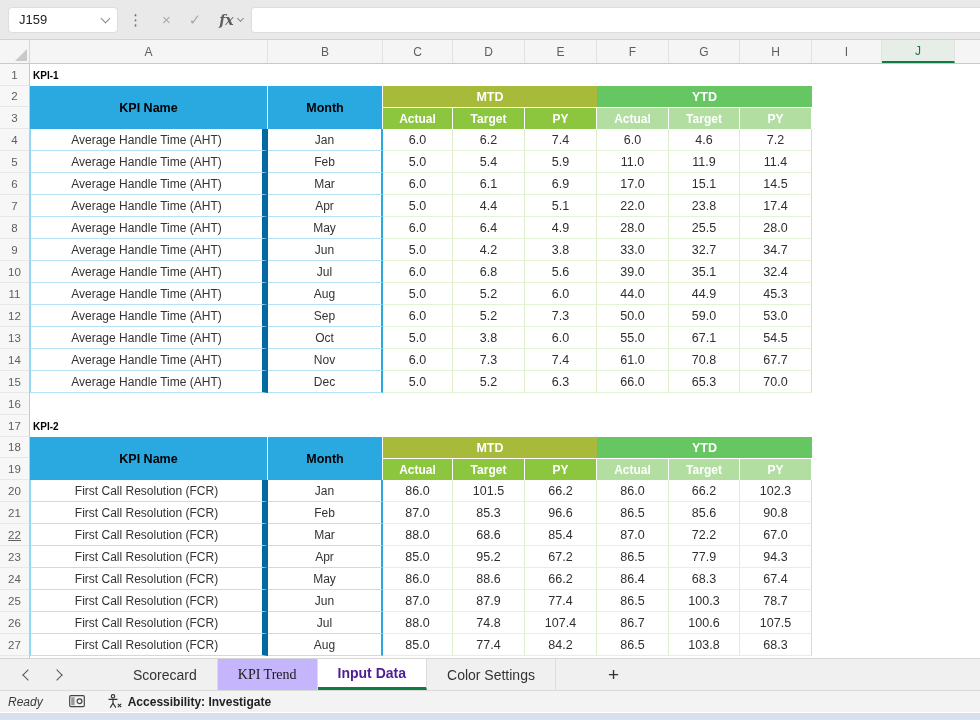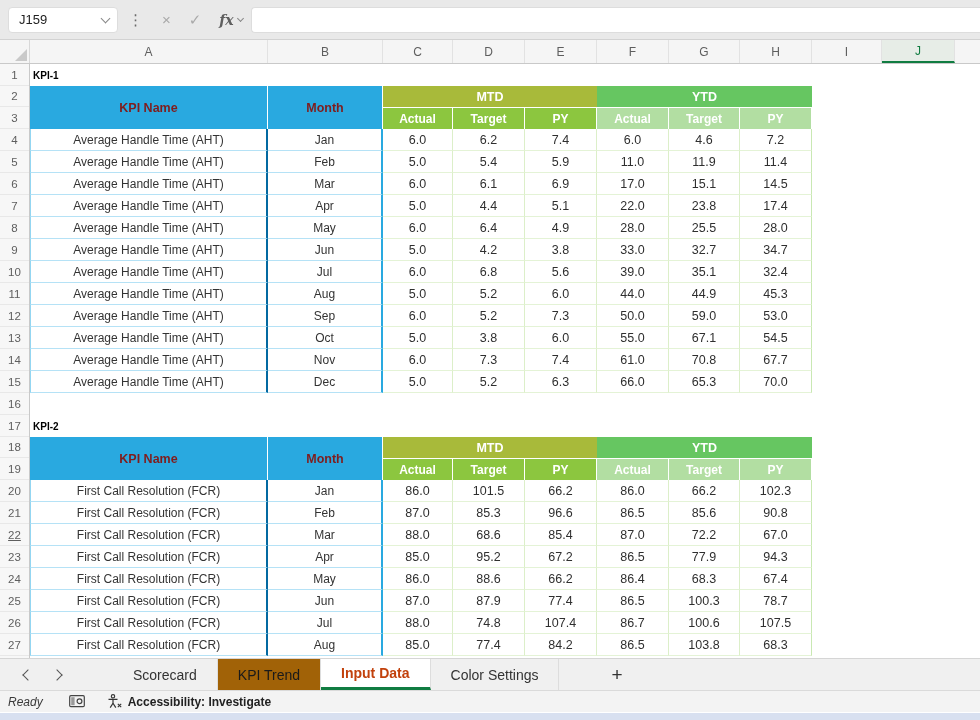--- a/index.html
+++ b/index.html
@@ -43,33 +43,33 @@
                  display:flex; flex-direction:column; }
   .row-h { display:flex; align-items:center; justify-content:center;
            font-size:11.5px; color:#5E5E5E; border-bottom:1px solid #E8E8E8; }
   .cells { position:relative; flex:1; background:#fff; }
 
   .sheet-title { position:absolute; left:0; height:22px; display:flex;
                  align-items:center; padding-left:3px; font-size:10px;
                  font-weight:bold; color:#000; }
   .tbl { position:absolute; left:0; width:782px; }
   .thead { display:flex; height:43px; }
-  .th { display:flex; align-items:center; justify-content:center; color:#7f1d1d;
+  .th { display:flex; align-items:center; justify-content:center; color:#000000;
         font-weight:bold; font-size:12.5px; border-right:1px solid #fff; height:43px; }
   .grp { display:flex; flex-direction:column; }
   .band { height:21px; display:flex; align-items:center; justify-content:center;
           color:#fff; font-weight:bold; font-size:12.5px; }
   .subrow { display:flex; height:22px; }
   .sub { display:flex; align-items:center; justify-content:center; color:#fff;
          font-weight:bold; font-size:12px; border-right:1px solid #fff;
          border-top:1px solid #fff; }
   .drow { display:flex; height:22px; }
   .c { display:flex; align-items:center; justify-content:center;
        font-size:12px; color:#333; background:#fff; }
-  .ca { width:238px; border-left:1px solid #93D6F2; border-right:2px solid #0369a1;
+  .ca { width:238px; border-left:1px solid #93D6F2; border-right:6px solid #0369a1;
         border-bottom:1px solid #B5E2F6; }
   .cb { width:115px; border-right:2px solid #29A9E0; border-bottom:1px solid #B5E2F6; }
   .cn { font-size:12.5px; color:#2F2F2F; border-right:1px solid #DCEFC9;
         border-bottom:1px solid #E4F3D6; }
   .cn.last { border-right:1px solid #C9E8B3; }
 
   
   .tab-bar { position:absolute; top:658px; left:0; width:980px; height:32px;
              background:#F0F0F0; border-top:1px solid #D5D5D5; display:flex;
              align-items:stretch; font-size:14px; color:#333; }
@@ -411,22 +411,22 @@
       </div>
   </div>
 
   <div class="tab-bar">
     <div class="tab-nav">
       <span class="chev-l"></span>
       <span class="chev-r"></span>
     </div>
     <div class="tabs">
         <div class="tab">Scorecard</div>
-        <div class="tab" style="background: #a16207; color: rgb(26, 26, 26);">KPI Trend</div>
-        <div class="tab" style="background: rgb(255, 255, 255); font-weight: bold; color: #c2410c; border-bottom: 3px solid rgb(16, 124, 65);">Input Data</div>
+        <div class="tab" style="background: #c4b5fd; color: rgb(26, 26, 26); font-family: Liberation Serif, serif;">KPI Trend</div>
+        <div class="tab" style="background: rgb(255, 255, 255); font-weight: bold; color: #4c1d95; border-bottom: 3px solid rgb(16, 124, 65);">Input Data</div>
         <div class="tab">Color Settings</div>
       </div>
     <div class="add-btn">+</div>
   </div>
 
   <div class="status-bar">
     <span class="sb-mode">Ready</span>
     <span class="sb-ico">
       <svg width="16" height="14" viewBox="0 0 16 14">
         <rect x="0.7" y="0.7" width="14.6" height="11" rx="1.2" fill="none" stroke="#444" stroke-width="1.2"></rect>

